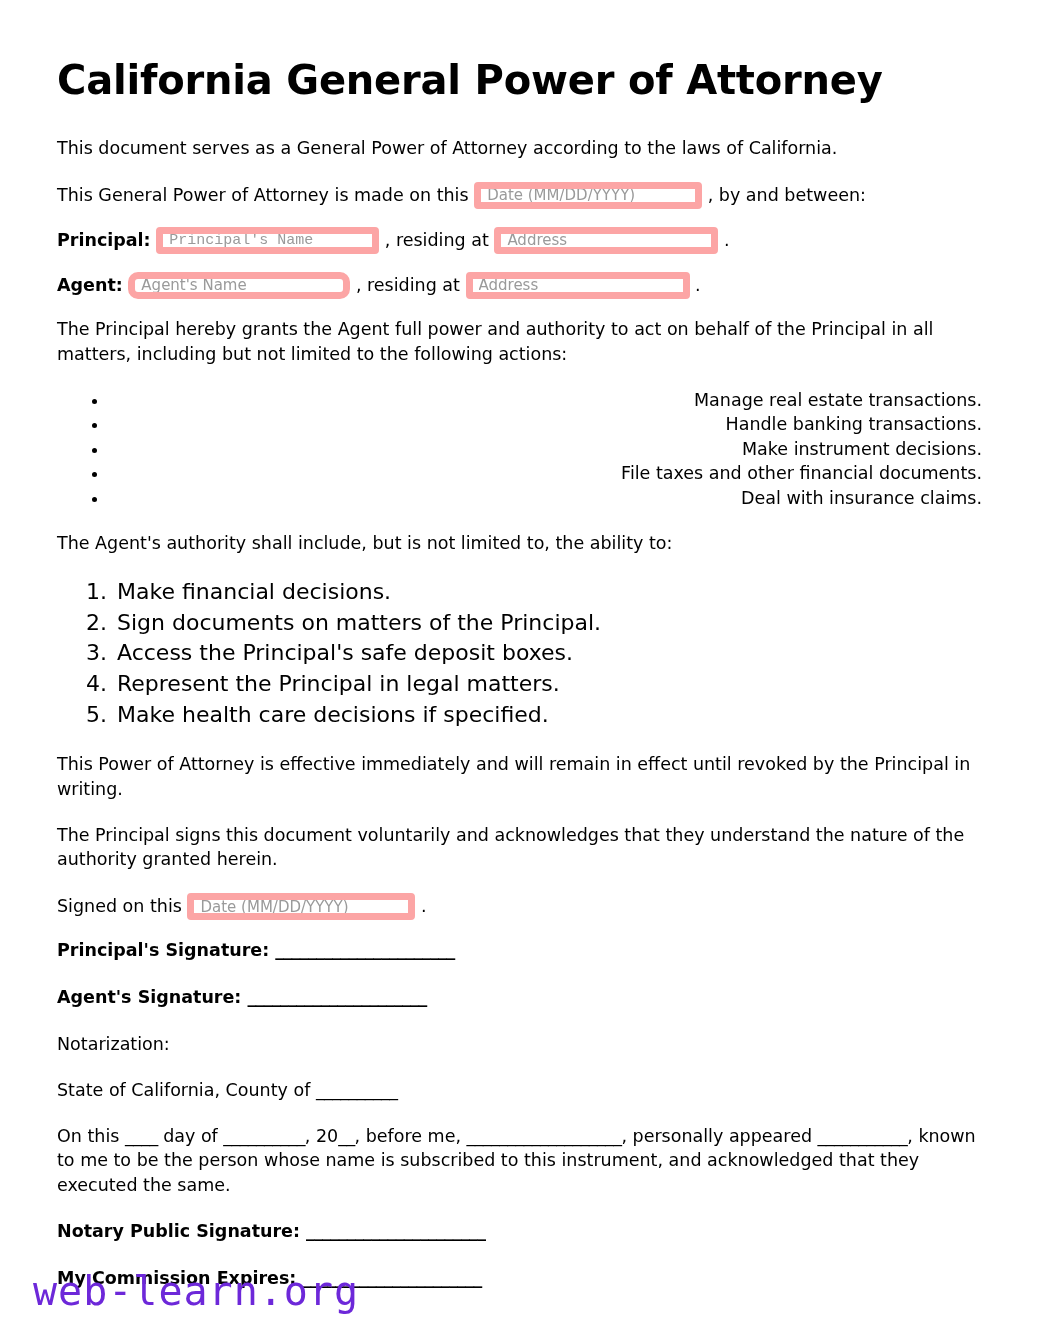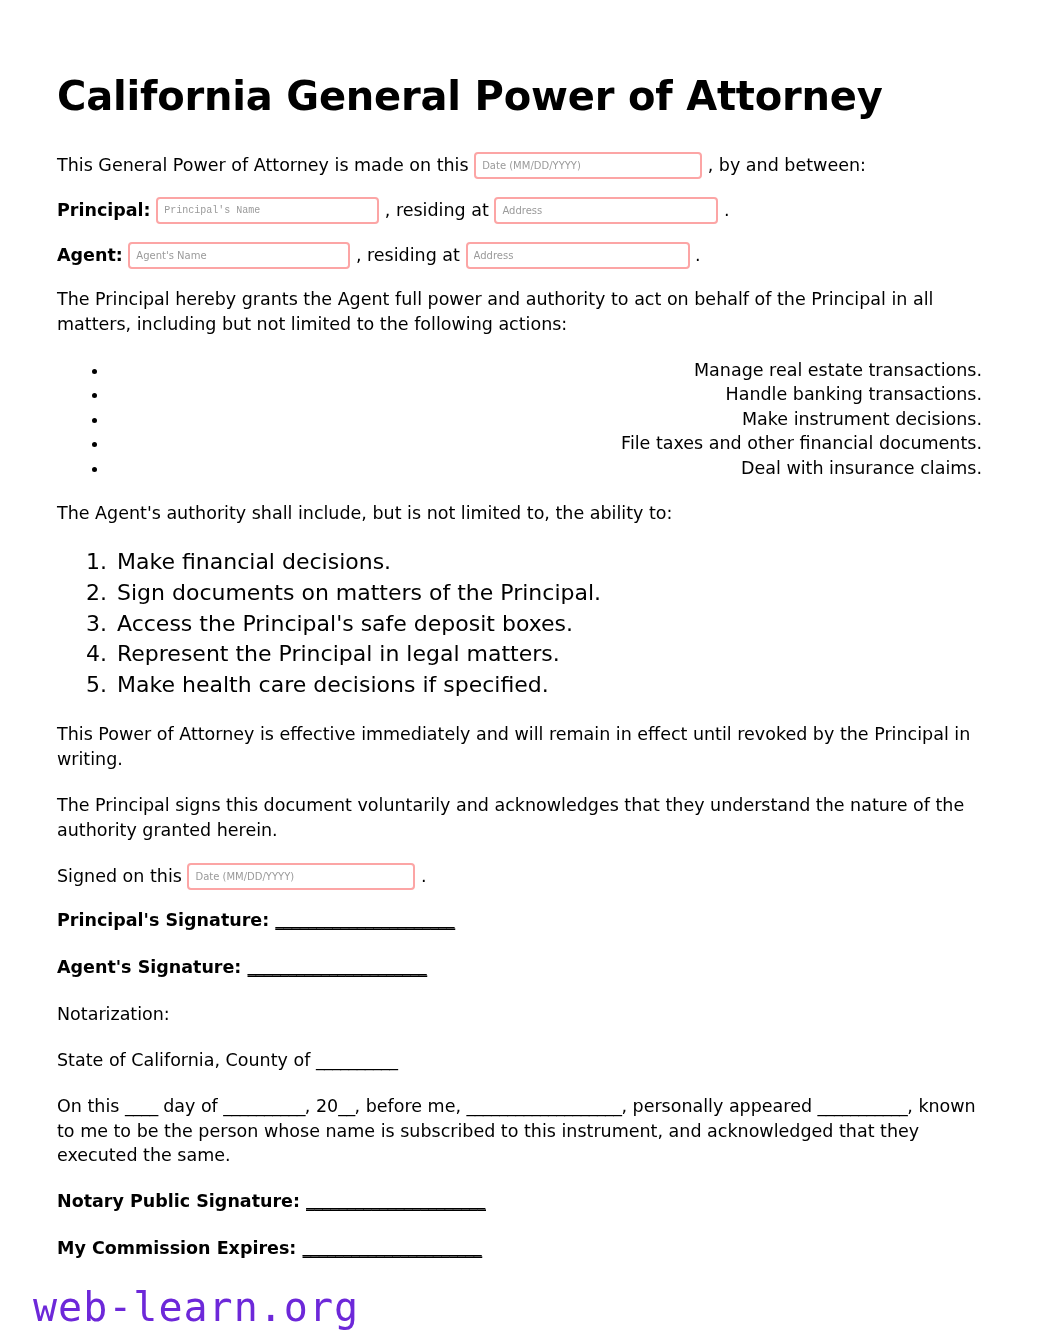--- a/index.html
+++ b/index.html
@@ -10,21 +10,21 @@
   body {
     width: 1037px;
     height: 1342px;
     position: relative;
     font-family: "DejaVu Sans", sans-serif;
     color: #000000;
     overflow: hidden;
   }
   .page {
     position: absolute;
-    left: 0; top: 16px;
+    left: 0; top: 0;
     width: 1037px;
     height: 1082px;
     padding: 0;
     box-sizing: border-box;
   }
   .content {
     position: absolute;
     left: 57px;
     top: 58px;
     width: 925px;
@@ -53,39 +53,39 @@
     margin: 0 0 18px 0;
     display: block;
     white-space: nowrap;
   }
   .fieldline b, .lbl-bold {
     font-weight: bold;
   }
 
   input.txt {
     font-family: "DejaVu Sans", sans-serif;
-    font-size: 10px;
+    font-size: 15px;
     color: #701a75;
-    border: 2px solid #fca5a5;
+    border: 7px solid #fca5a5;
     border-radius: 4px;
     padding: 3px 6px;
     background: #fff;
     box-sizing: border-box;
     vertical-align: middle;
     height: 27px;
     outline: none;
   }
   input.txt::placeholder {
     color: #9a9a9a;
     opacity: 1;
   }
   input.date-main { width: 228px; }
   input.name-principal { width: 223px; font-family: Liberation Mono, monospace; }
   input.addr-principal { width: 224px; }
-  input.name-agent { width: 222px; }
+  input.name-agent { width: 222px; border-radius: 10px; }
   input.addr-agent { width: 224px; }
   input.date-signed { width: 228px; }
 
   ul.bullets {
     margin: 0 0 21px 0;
     padding-left: 52px;
     list-style-type: disc;
   }
   ul.bullets li {
     font-size: 17.5px;
@@ -110,21 +110,20 @@
   .siglabel {
     font-size: 17.5px;
     font-weight: bold;
     line-height: 1.42;
     margin: 0 0 22px 0;
     white-space: nowrap;
   }
   .siglabel .rule {
     font-weight: bold;
     letter-spacing: -0.6px;
-    text-decoration: underline;
   }
   .plainline {
     font-size: 17.5px;
     line-height: 1.42;
     margin: 0 0 21px 0;
   }
   .blank {
     letter-spacing: -0.6px;
   }
 
@@ -140,20 +139,21 @@
   }
 </style>
 </head>
 <body>
 
 <div class="page">
   <div class="content">
 
     <h1 class="doc-title">California General Power of Attorney</h1>
 
+    <p class="para">This document serves as a General Power of Attorney according to the laws of California.</p>
 
     <div class="fieldline">
       <span>This General Power of Attorney is made on this</span>
       <input class="txt date-main" type="text" placeholder="Date (MM/DD/YYYY)" style="">
       <span>, by and between:</span>
     </div>
 
     <div class="fieldline">
       <b>Principal:</b>
       <input class="txt name-principal" type="text" placeholder="Principal's Name" style="">

